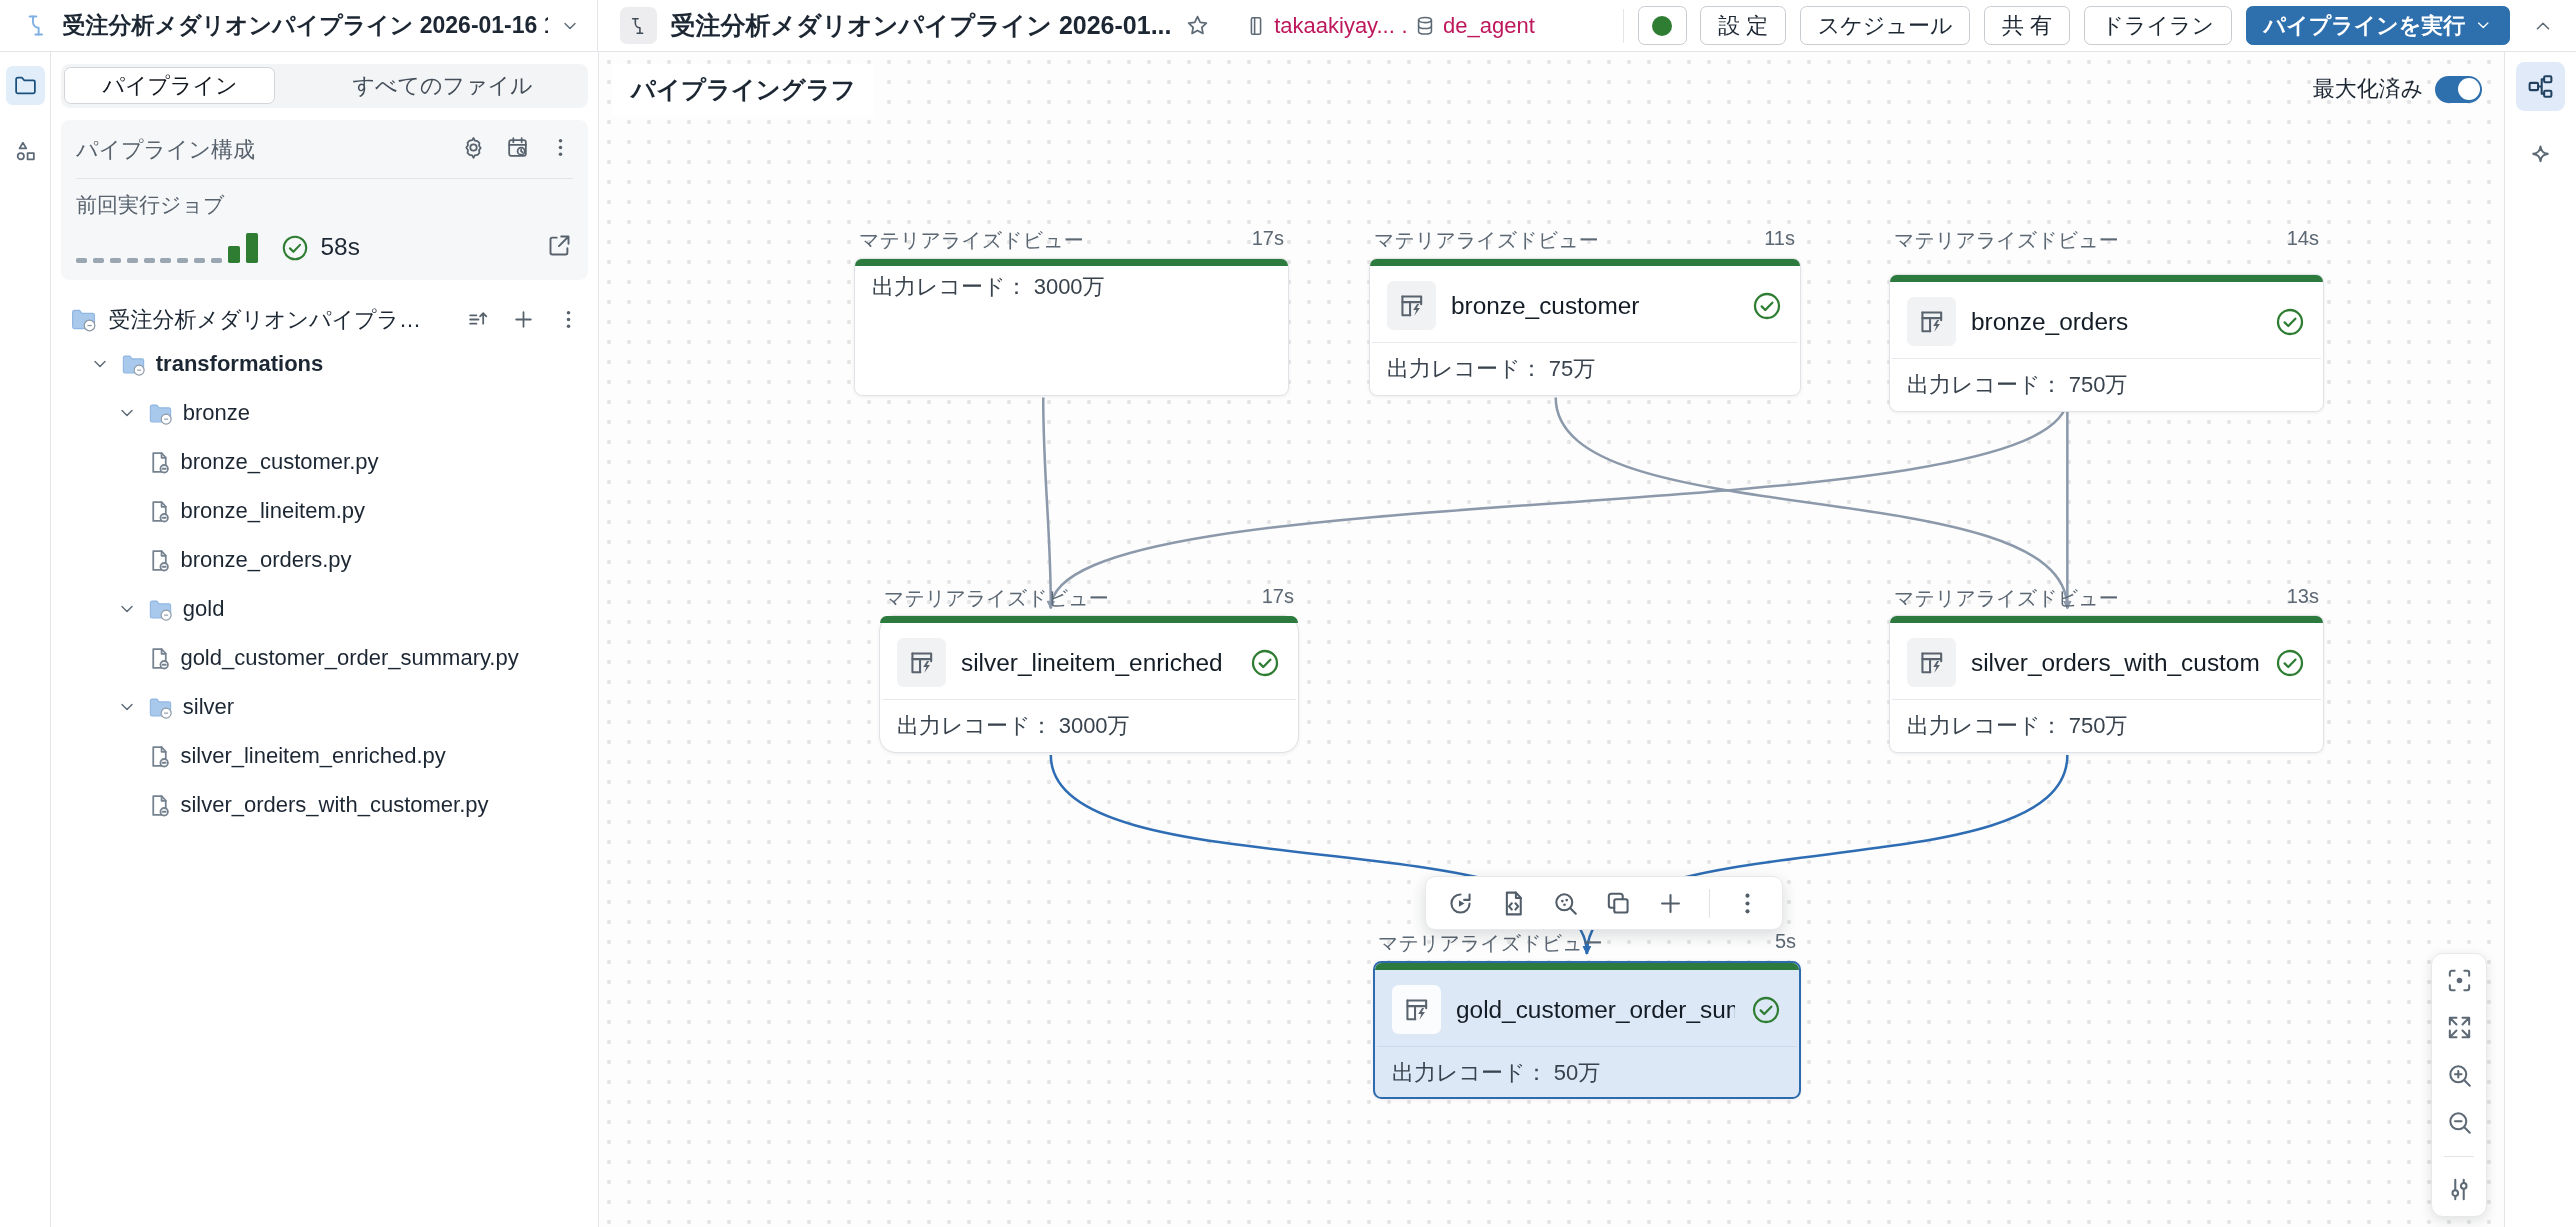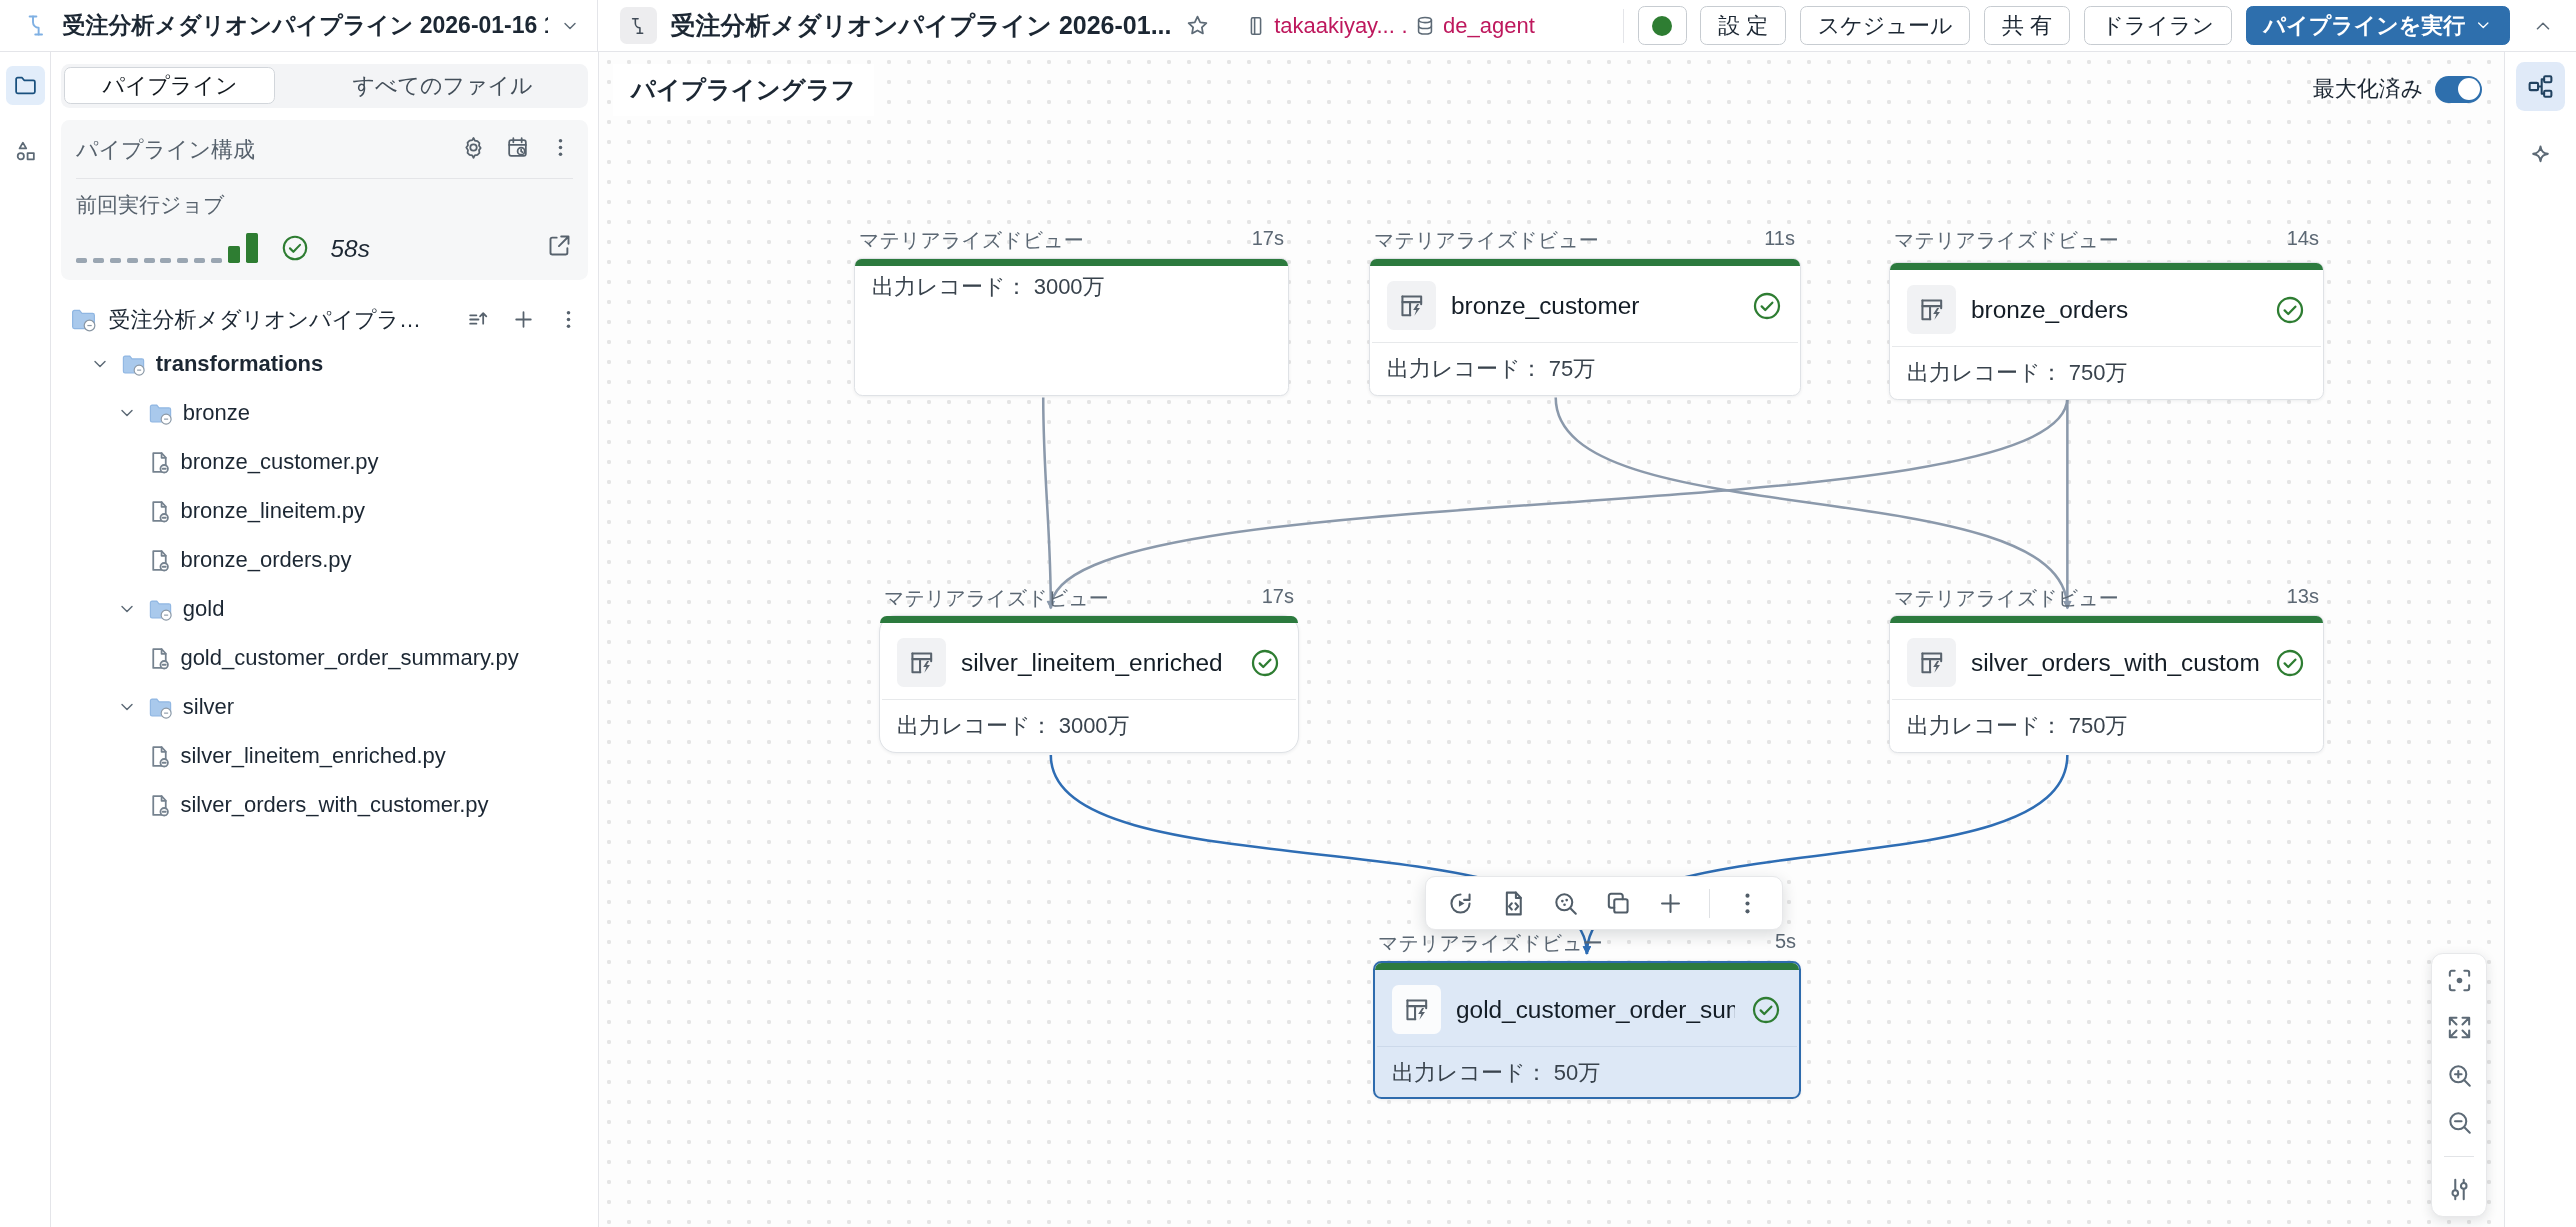--- a/index.html
+++ b/index.html
@@ -39,21 +39,21 @@
 
   .cfg{background:#f6f7f8;border-radius:8.4px;margin-top:11.8px;padding:15px 15px 17px;}
   .cfg-head{display:flex;align-items:flex-start;font-size:22px;color:#57626d;}
   .cfg-head .sp{margin-left:auto;display:flex;gap:18.5px;color:#57626d;}
   .cfg hr{border:none;border-top:0.8px solid #e4e5e8;margin:13.5px 0 11.8px;}
   .cfg .lastrun{font-size:21px;color:#57626d;}
   .runrow{display:flex;align-items:flex-end;margin-top:10px;}
   .spark{display:flex;align-items:flex-end;gap:5.9px;height:34px;}
   .spark i{display:block;width:11px;height:5px;background:#9aa6b2;border-radius:1.7px;}
   .spark b{display:block;width:11.8px;background:#2e7d32;border-radius:1.7px;}
-  .runstat{display:flex;align-items:flex-end;gap:21px;margin-left:22px;color:#2e7d32;font-style:italic;}
+  .runstat{display:flex;align-items:flex-start;gap:11px;margin-left:22px;color:#2e7d32;}
   .runstat .t{font-size:24.4px;color:#1c2733;}
   .runrow .ext{margin-left:auto;color:#57626d;align-self:center;}
 
   .treeroot{display:flex;align-items:center;gap:10px;margin:25px 6.7px 5px 8.4px;font-size:22px;}
   .treeroot .lbl{white-space:nowrap;overflow:hidden;text-overflow:ellipsis;max-width:320px;}
   .treeroot .acts{margin-left:auto;display:flex;gap:20px;color:#57626d;}
   .tree{margin-top:5px;}
   .trow{display:flex;align-items:center;gap:8.4px;height:49px;font-size:22px;cursor:pointer;white-space:nowrap;}
   .trow .chev{color:#5d6a76;flex:0 0 22px;}
   .trow .lbl{overflow:hidden;text-overflow:ellipsis;}
@@ -474,21 +474,21 @@
               </svg>
             </span>
     </div>
     <div class="node-div"></div>
     <div class="node-rec">出力レコード：  75万</div>
         </div>
         <div class="node-label" style="left: 1295px; top: 175px; width: 425px;">
           <span>マテリアライズドビュー</span>
           <span>14s</span>
         </div>
-        <div class="node" style="left: 1290px; top: 210px; width: 435px;">
+        <div class="node" style="left: 1290px; top: 222px; width: 435px;">
           <span class="bar"></span>
     <div class="node-head">
       <span class="icon-box">
               <svg width="29" height="29" viewBox="0 0 24 24" class="ic">
                 <path d="M4.5 4.5H20v6.5"></path>
                 <path d="M4.5 4.5V20h6.5"></path>
                 <path d="M4.5 9.2H20M10.8 9.2V20"></path>
                 <path d="M16.6 10.8l-3.2 5h2.6l-1.6 4.7 4.6-6.4h-2.6l1.9-3.3z" fill="currentColor" stroke="none"></path>
               </svg>
             </span>

